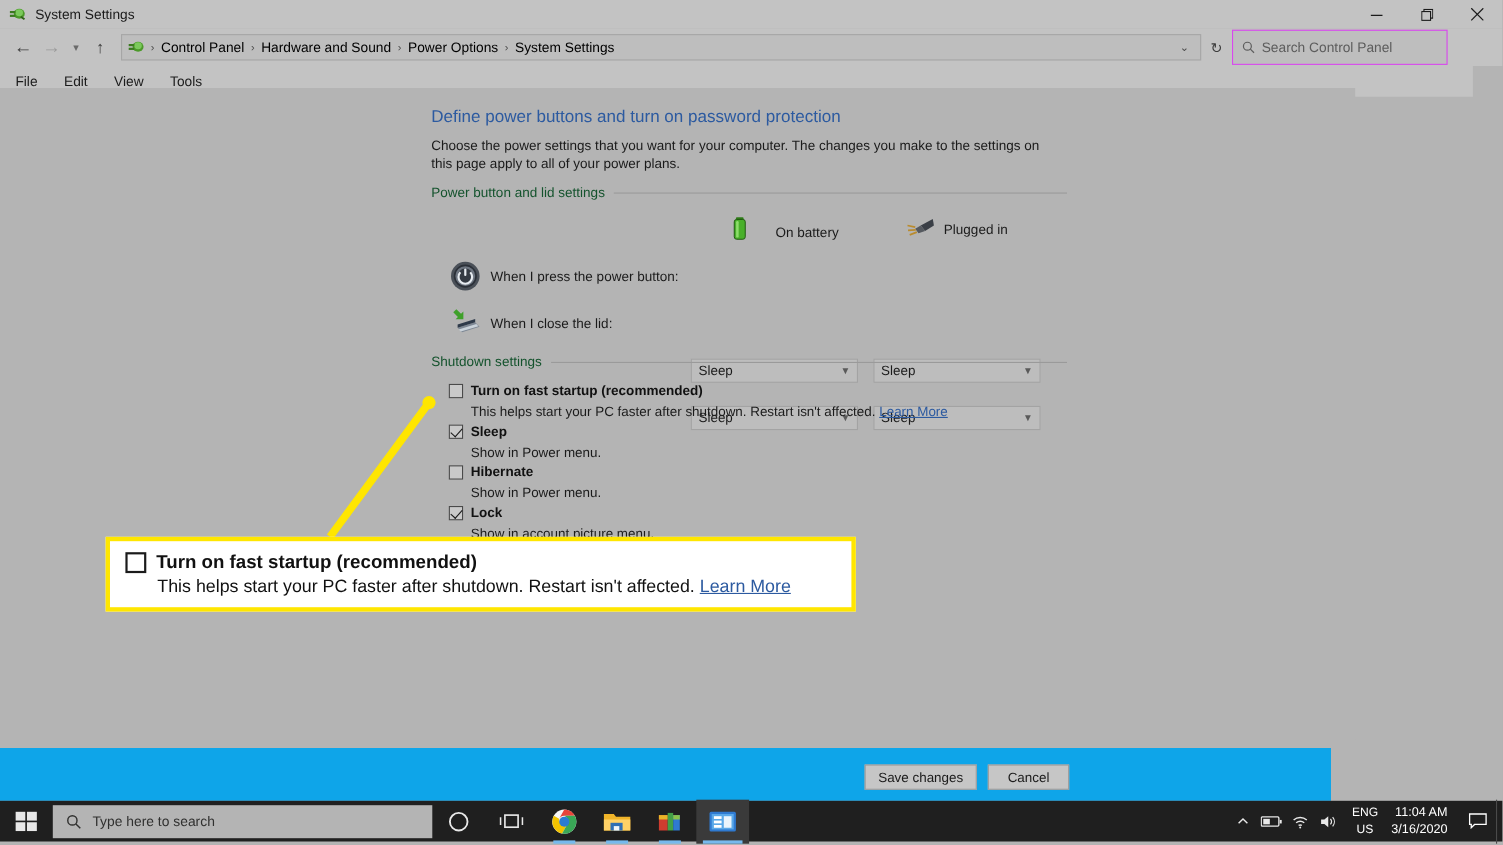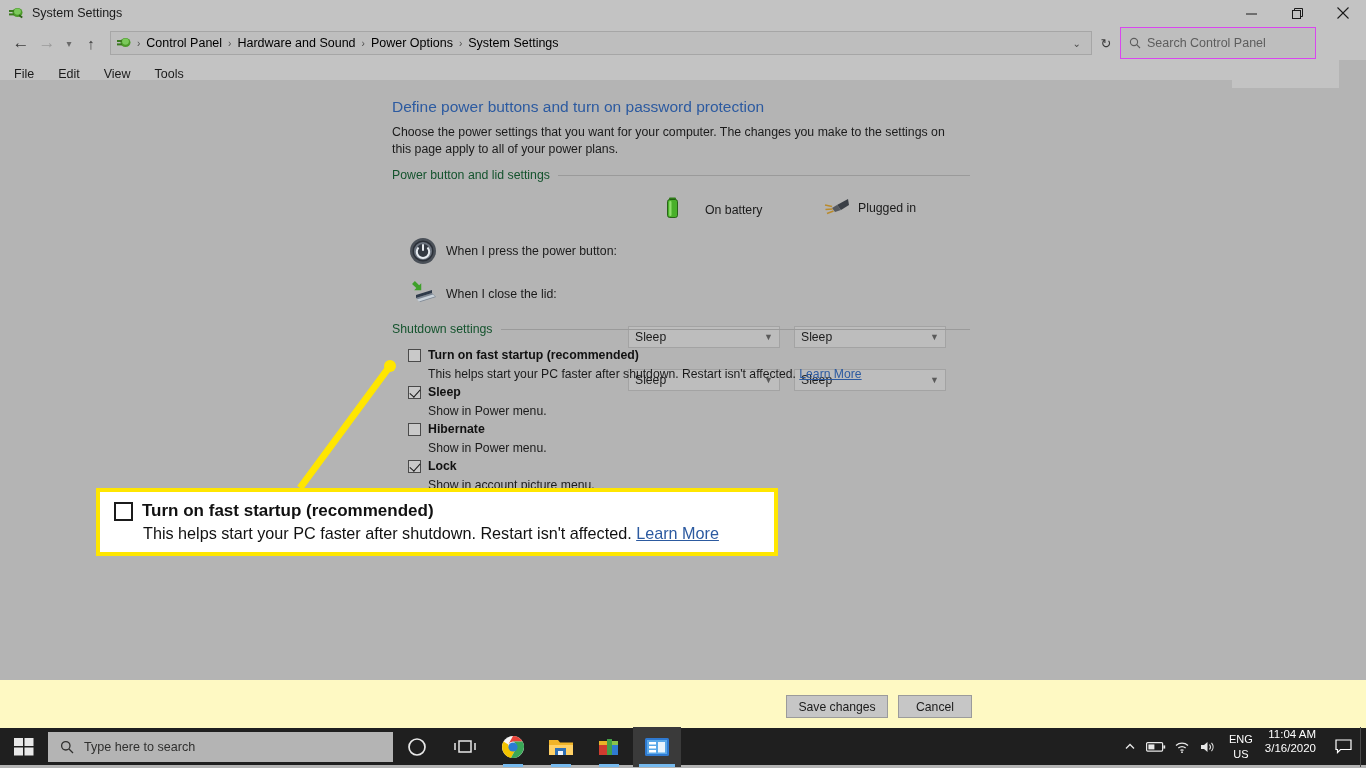--- a/index.html
+++ b/index.html
@@ -137,21 +137,21 @@
     width: 19px; height: 19px; background: #fff; border: 2px solid #1b1b1b; flex: none;
   }
   .callout-title {
     font-size: 17px; font-weight: bold; color: #111; margin-left: 9px;
   }
   .callout-desc {
     font-size: 16.2px; color: #111; margin-left: 29px; margin-top: 3px;
   }
 
   
-  .footer { position: absolute; left: 0; top: 680px; width: 1366px; height: 48px; background: #fef9c3; }
+  .footer { position: absolute; left: 0; top: 680px; width: 1210px; height: 48px; background: #0ea5e9; }
   .btn {
     position: absolute; height: 23px; background: #c6c6c6; border: 1px solid #9b9b9b;
     font-size: 12.2px; color: #1b1b1b;
     display: flex; align-items: center; justify-content: center;
   }
   #btn-save { left: 786px; top: 15px; width: 102px; }
   #btn-cancel { left: 898px; top: 15px; width: 74px; }
 
   
   .taskbar {
@@ -180,21 +180,21 @@
   .tray { margin-left: auto; display: flex; align-items: center; height: 40px; }
   .trayicon {
     width: 26px; height: 40px; display: flex; align-items: center; justify-content: center;
     color: #e8e8e8;
   }
   .traylang {
     display: flex; flex-direction: column; align-items: center; justify-content: center;
     color: #fff; font-size: 11px; line-height: 1.28; padding: 0 8px; height: 40px;
   }
   .trayclock {
-    display: flex; flex-direction: column; align-items: flex-end; 
+    display: flex; flex-direction: column; align-items: flex-end; justify-content: center;
     color: #fff; font-size: 11.5px; line-height: 1.3; padding: 0 10px 0 4px; height: 40px;
   }
   .trayaction { width: 34px; height: 40px; display: flex; align-items: center; justify-content: center; color: #fff; }
   .showdesk { width: 6px; height: 40px; border-left: 1px solid #4a4a4a; }
 </style>
 </head>
 <body>
 
 <div id="app">
 

